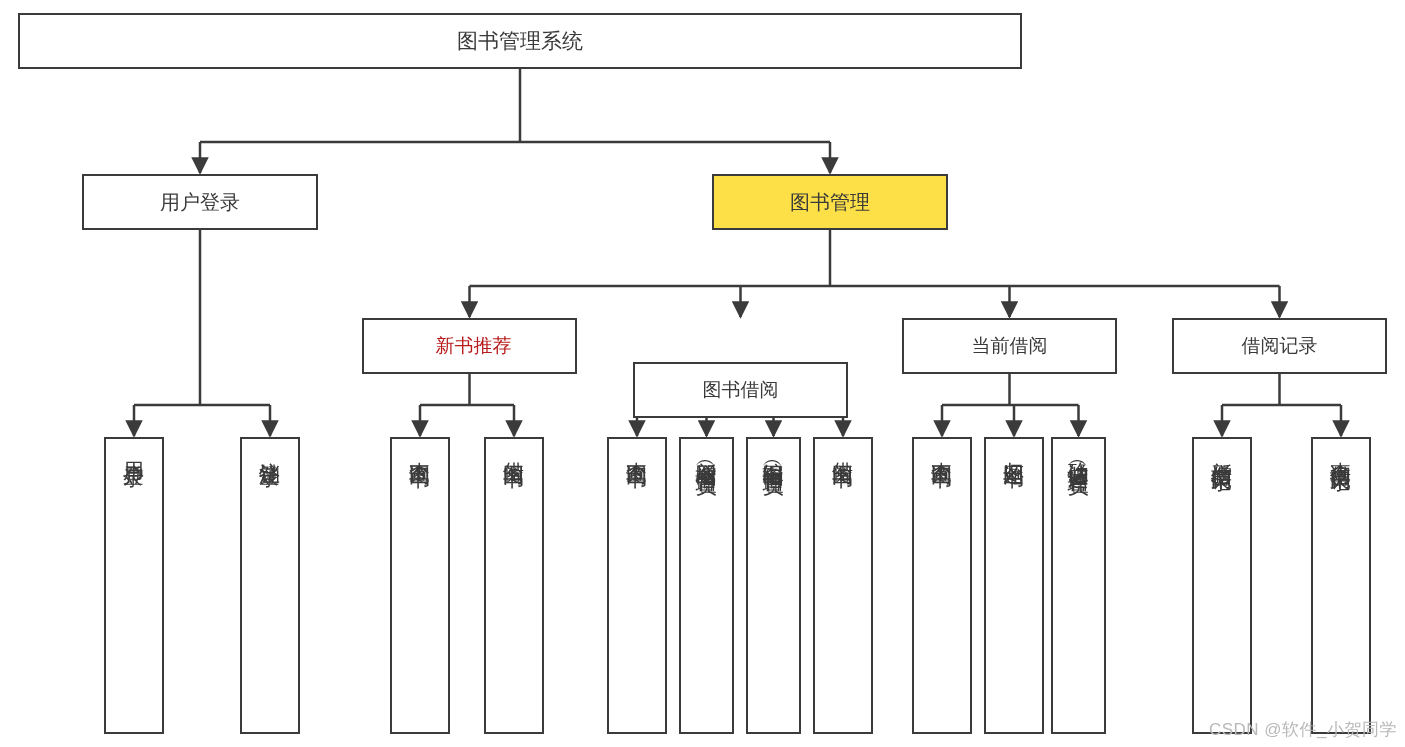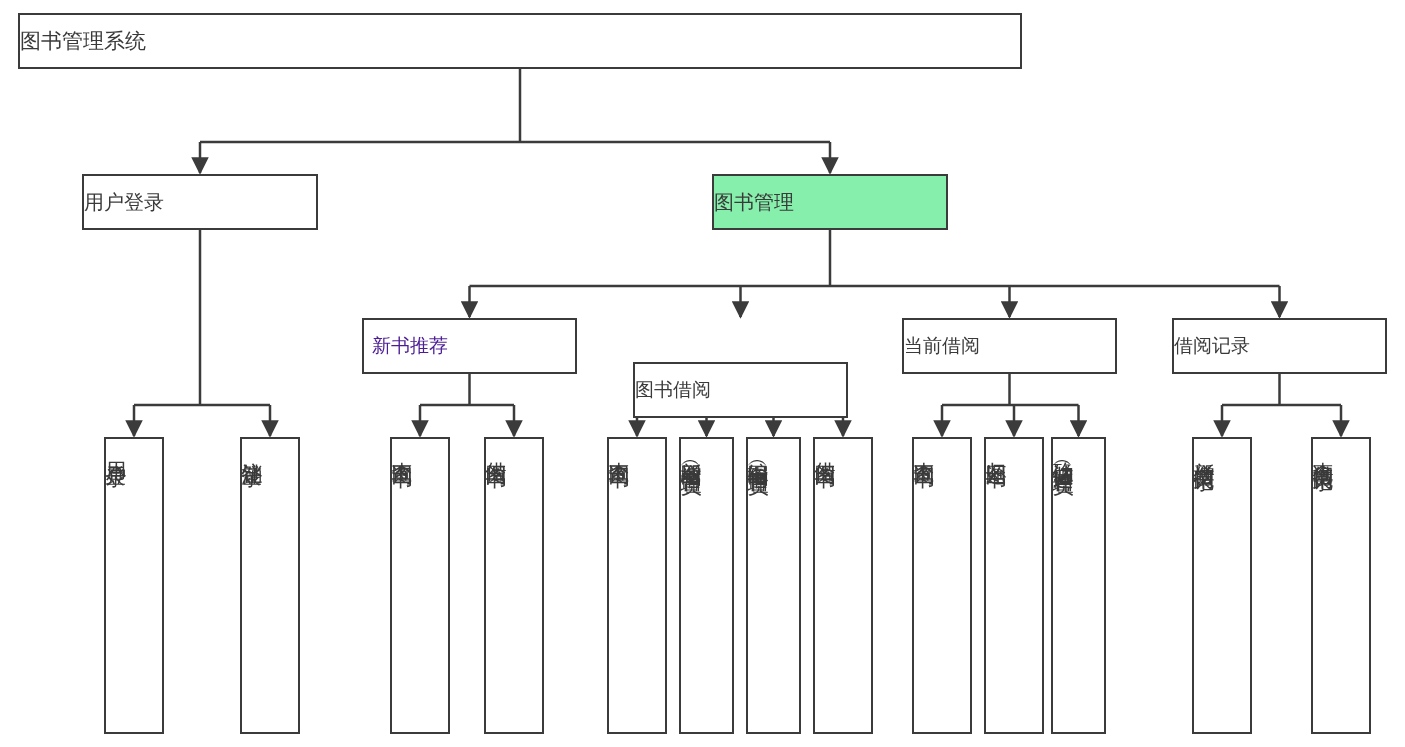--- a/index.html
+++ b/index.html
@@ -25,21 +25,21 @@
     height: 747px;
     pointer-events: none;
   }
   .node {
     position: absolute;
     box-sizing: border-box;
     border: 2px solid #0ea5e9;
     background: #ffffff;
     display: flex;
     align-items: center;
-    justify-content: flex-start;
+    justify-content: center;
     color: #3a3a3a;
   }
   .node .lbl {
     text-align: center;
     line-height: 1.25;
     white-space: nowrap;
   }
   .node.root .lbl { font-size: 21px; }
   .node.lvl1 .lbl { font-size: 20px; }
   .node.lvl2 .lbl { font-size: 19px; }
@@ -113,24 +113,24 @@
       </g>
   </svg>
 
   <div id="nodes">
       <div class="node root" style="left: 18px; top: 13px; width: 1004px; height: 56px; border-color: rgb(59, 59, 59); background: rgb(255, 255, 255); color: rgb(58, 58, 58);">
         <span class="lbl">图书管理系统</span>
       </div>
       <div class="node lvl1" style="left: 82px; top: 174px; width: 236px; height: 56px; border-color: rgb(59, 59, 59); background: rgb(255, 255, 255); color: rgb(58, 58, 58);">
         <span class="lbl">用户登录</span>
       </div>
-      <div class="node lvl1" style="left: 712px; top: 174px; width: 236px; height: 56px; border-color: rgb(59, 59, 59); background: #86efac; color: rgb(58, 58, 58);">
+      <div class="node lvl1" style="left: 712px; top: 174px; width: 236px; height: 56px; border-color: rgb(59, 59, 59); background: #fde047; color: rgb(58, 58, 58);">
         <span class="lbl">图书管理</span>
       </div>
-      <div class="node lvl2" style="left: 362px; top: 318px; width: 215px; height: 56px; border-color: rgb(59, 59, 59); background: rgb(255, 255, 255); color: #4c1d95; padding-left: 8px;">
+      <div class="node lvl2" style="left: 362px; top: 318px; width: 215px; height: 56px; border-color: rgb(59, 59, 59); background: rgb(255, 255, 255); color: #b91c1c; padding-left: 8px;">
         <span class="lbl">新书推荐</span>
       </div>
       <div class="node lvl2" style="left: 633px; top: 318px; width: 215px; height: 56px; border-color: rgb(59, 59, 59); background: rgb(255, 255, 255); color: rgb(58, 58, 58); margin-top: 44px;">
         <span class="lbl">图书借阅</span>
       </div>
       <div class="node lvl2" style="left: 902px; top: 318px; width: 215px; height: 56px; border-color: rgb(59, 59, 59); background: rgb(255, 255, 255); color: rgb(58, 58, 58); font-family: Liberation Serif, serif;">
         <span class="lbl">当前借阅</span>
       </div>
       <div class="node lvl2" style="left: 1172px; top: 318px; width: 215px; height: 56px; border-color: rgb(59, 59, 59); background: rgb(255, 255, 255); color: rgb(58, 58, 58);">
         <span class="lbl">借阅记录</span>
@@ -169,14 +169,15 @@
         <span class="lbl">确认归还（管理员）</span>
       </div>
       <div class="node leaf" style="left: 1192px; top: 437px; width: 60px; height: 297px; border-color: rgb(59, 59, 59); background: rgb(255, 255, 255); color: rgb(58, 58, 58);">
         <span class="lbl">新增借阅记录</span>
       </div>
       <div class="node leaf" style="left: 1311px; top: 437px; width: 60px; height: 297px; border-color: rgb(59, 59, 59); background: rgb(255, 255, 255); color: rgb(58, 58, 58);">
         <span class="lbl">查询借阅记录</span>
       </div>
     </div>
 
+  <div id="watermark">CSDN @软件_小贺同学</div>
 
 </div>
 
 </body></html>

